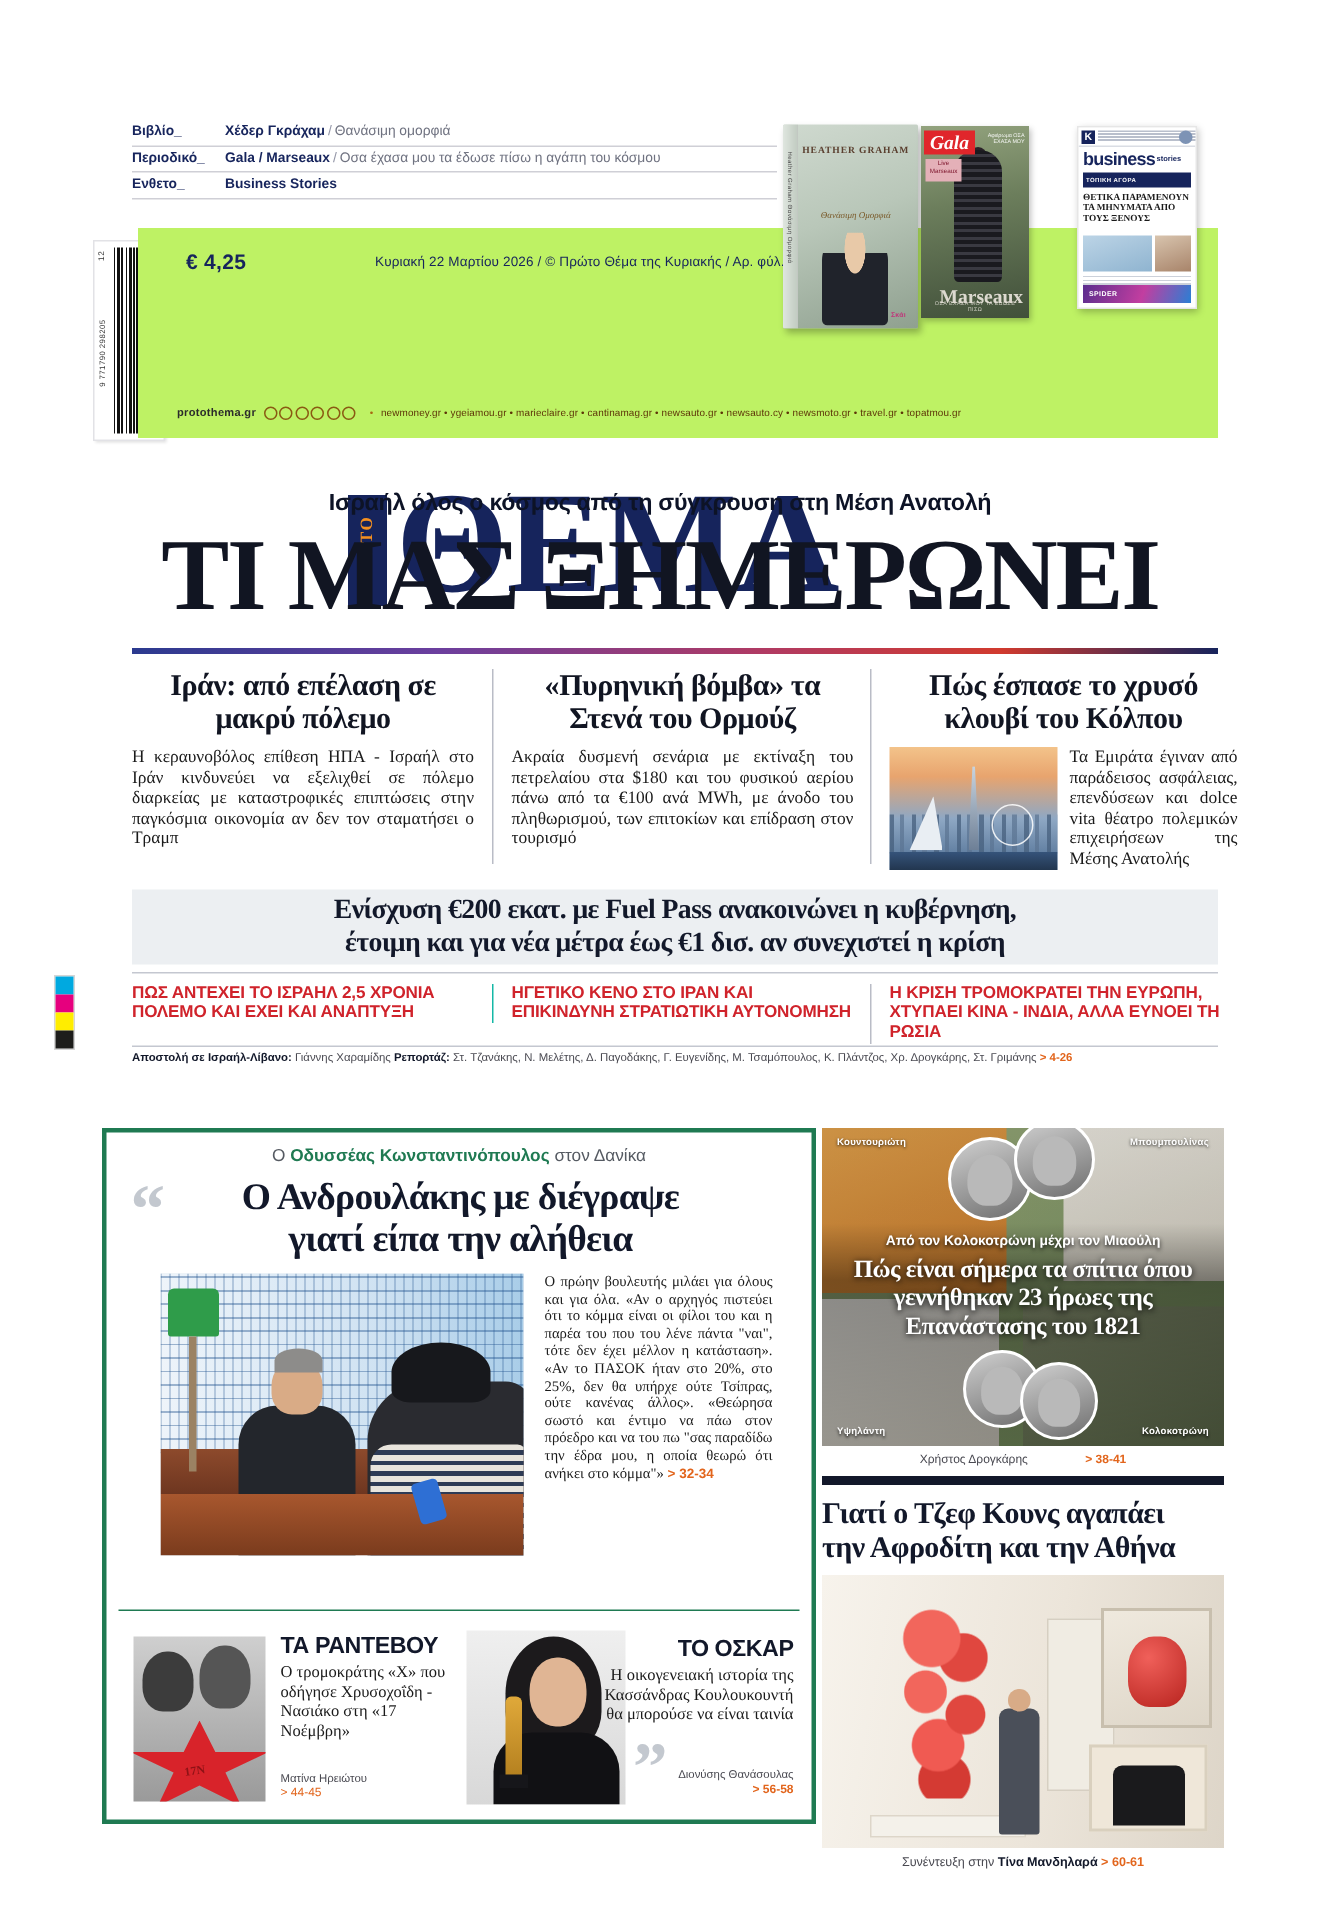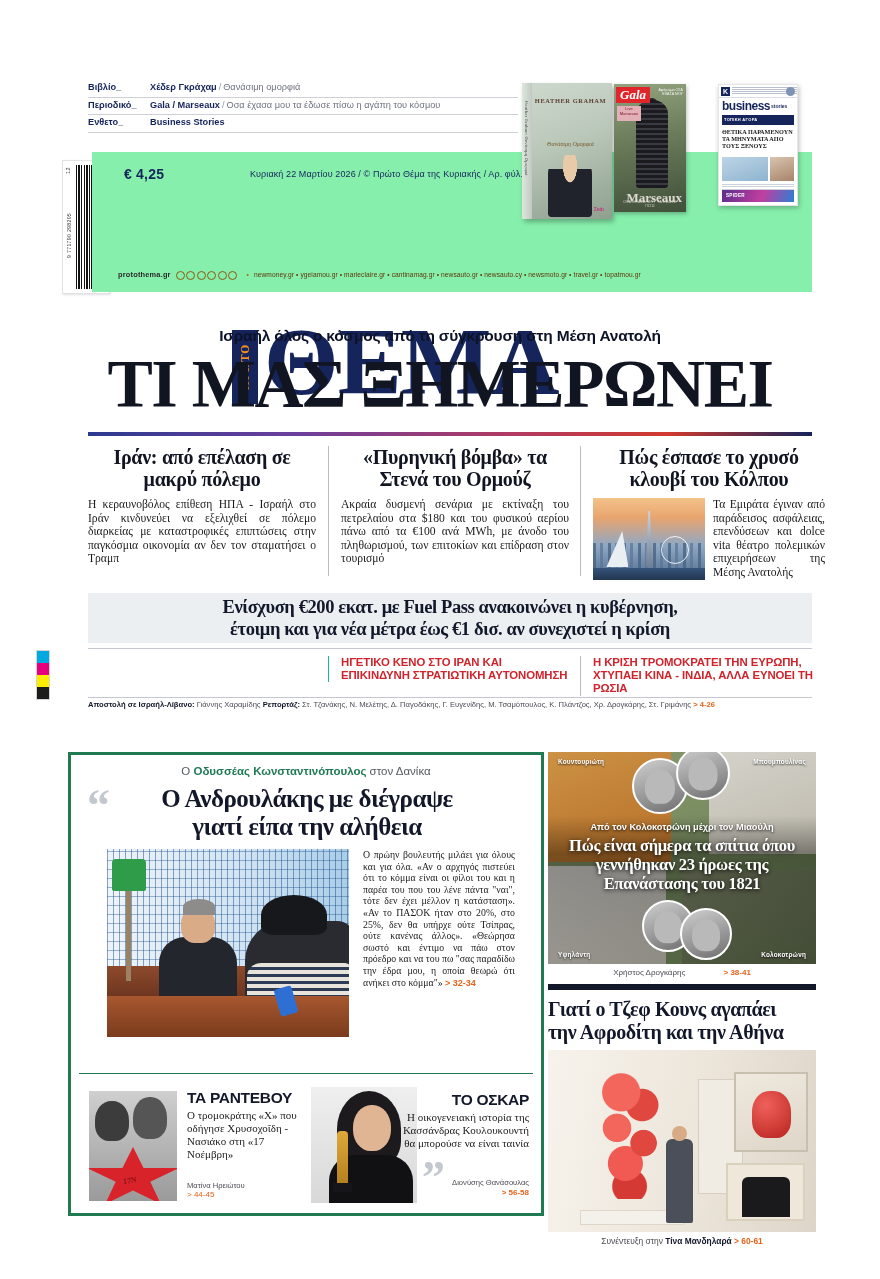--- a/index.html
+++ b/index.html
@@ -30,21 +30,21 @@
       #111 8px,#111 9px,#fff 9px,#fff 10px,
       #111 10px,#111 12px,#fff 12px,#fff 13px);}
   .barcode .bcnum{position:absolute;left:2px;top:6px;font-size:5.5px;color:#333;
     writing-mode:vertical-rl;transform:rotate(180deg);letter-spacing:.4px;
     font-family:"Liberation Sans",sans-serif;}
   .barcode .bcnum2{position:absolute;left:3px;top:52px;font-size:5.2px;color:#333;
     writing-mode:vertical-rl;transform:rotate(180deg);letter-spacing:.3px;}
 
   
   .masthead{position:absolute;left:92px;top:152px;width:720px;height:140px;
-            background:#86efac;}
+            background:#bef264;}
   .mh-price{position:absolute;left:32px;top:14px;font-size:14px;font-weight:bold;
             color:#16245c;letter-spacing:.2px;}
   .mh-date{position:absolute;left:118px;top:17px;font-size:9px;color:#16245c;
            letter-spacing:.1px;white-space:nowrap;padding-left:40px;}
   .mh-proto{position:absolute;left:140px;top:178px;width:26px;height:74px;
             background:#16245c;}
   .mh-proto span{position:absolute;left:50%;top:50%;
     transform:translate(-50%,-50%) rotate(-90deg);transform-origin:center;
     color:#f59020;font-weight:bold;font-size:11.5px;letter-spacing:1px;
     white-space:nowrap;font-family:"Liberation Serif",serif;}
@@ -479,20 +479,21 @@
 
   <div class="greybox">
     <div>
       <span>Ενίσχυση €200 εκατ. με Fuel Pass ανακοινώνει η κυβέρνηση,</span><br>
       <span>έτοιμη και για νέα μέτρα έως €1 δισ. αν συνεχιστεί η κρίση</span>
     </div>
   </div>
 
   <div class="rule-thin"></div>
   <div class="trio">
+    <div class="t t1">ΠΩΣ ΑΝΤΕΧΕΙ ΤΟ ΙΣΡΑΗΛ 2,5 ΧΡΟΝΙΑ ΠΟΛΕΜΟ ΚΑΙ ΕΧΕΙ ΚΑΙ ΑΝΑΠΤΥΞΗ</div>
     <div class="t t2">ΗΓΕΤΙΚΟ ΚΕΝΟ ΣΤΟ ΙΡΑΝ ΚΑΙ ΕΠΙΚΙΝΔΥΝΗ ΣΤΡΑΤΙΩΤΙΚΗ ΑΥΤΟΝΟΜΗΣΗ</div>
     <div class="t t3">Η ΚΡΙΣΗ ΤΡΟΜΟΚΡΑΤΕΙ ΤΗΝ ΕΥΡΩΠΗ, ΧΤΥΠΑΕΙ ΚΙΝΑ - ΙΝΔΙΑ, ΑΛΛΑ ΕΥΝΟΕΙ ΤΗ ΡΩΣΙΑ</div>
   </div>
   <div class="rule-thin2"></div>
   <div class="byline">
     <b>Αποστολή σε Ισραήλ-Λίβανο:</b>
     <span>Γιάννης Χαραμίδης</span>
     <b>Ρεπορτάζ:</b>
     <span>Στ. Τζανάκης, Ν. Μελέτης, Δ. Παγοδάκης, Γ. Ευγενίδης, Μ. Τσαμόπουλος, Κ. Πλάντζος, Χρ. Δρογκάρης, Στ. Γριμάνης</span>
     <span class="pg">&gt; 4-26</span>

